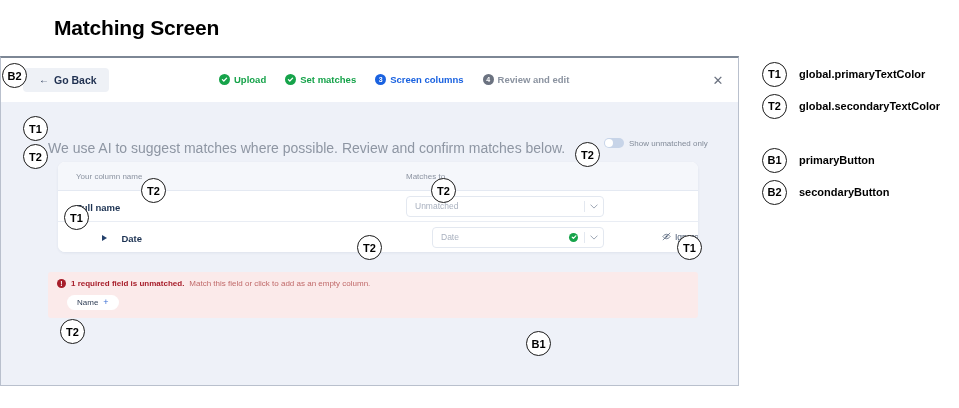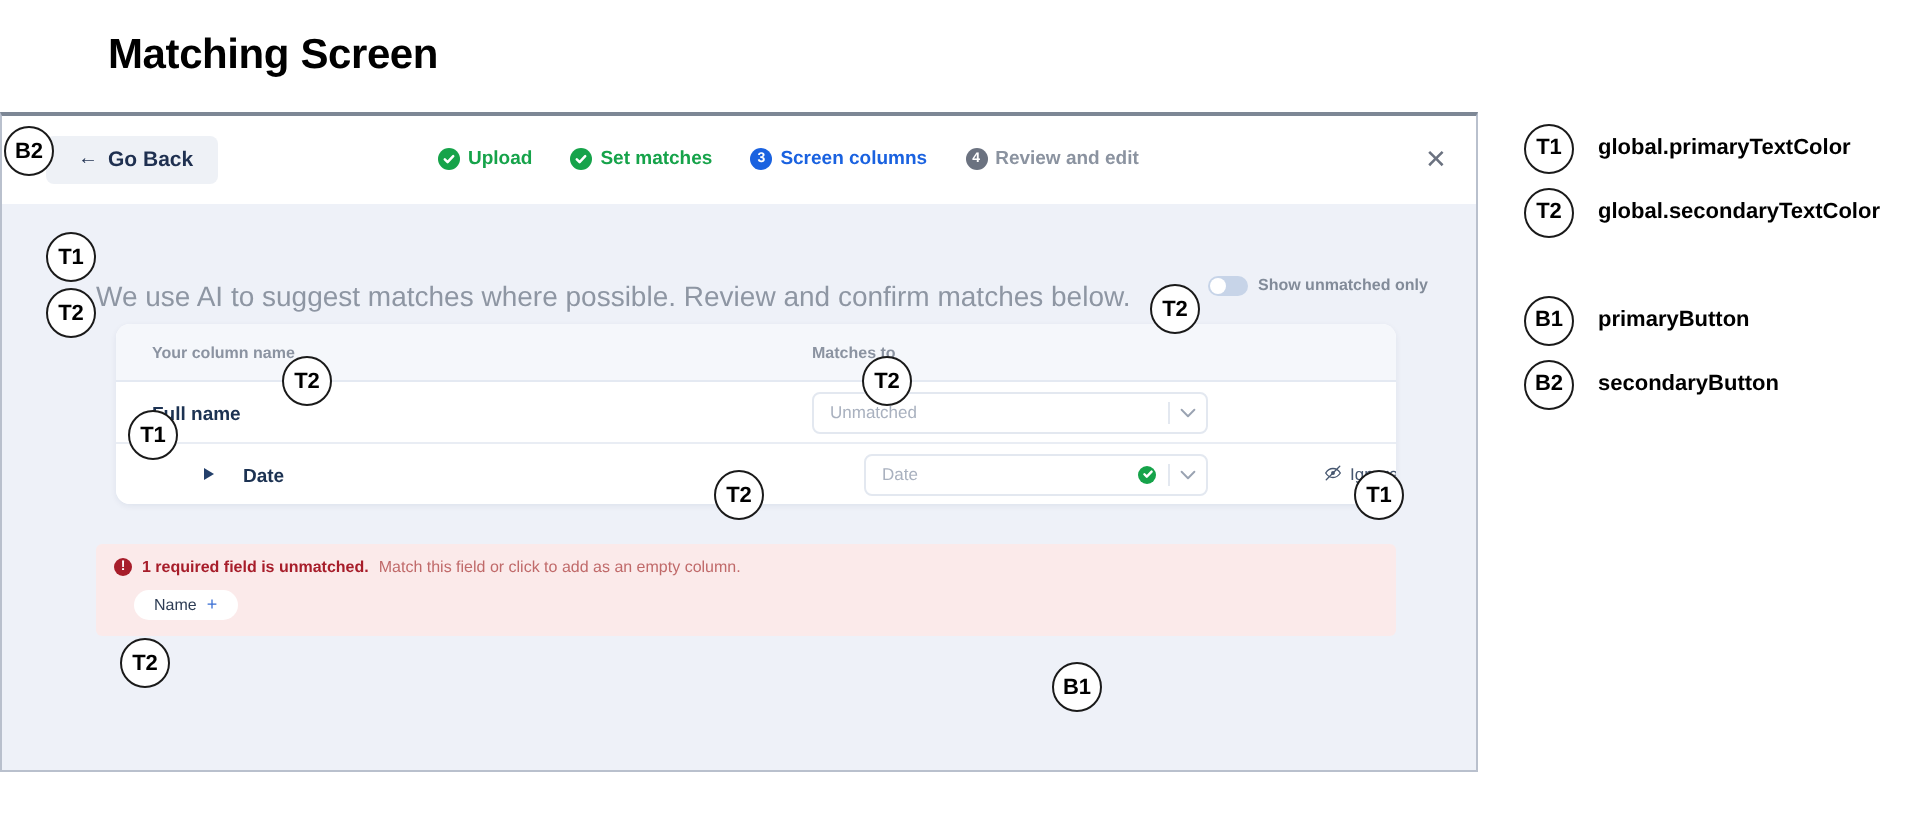--- a/index.html
+++ b/index.html
@@ -85,21 +85,21 @@
     font-size:12.5px;font-weight:bold;color:#14304f;
     letter-spacing:-0.1px;
   }
   .match-sub{
     position:absolute;left:47px;top:38px;
     font-size:14px;color:#8e96a3;
   }
 
   .toggle-wrap{
     position:absolute;left:603px;top:36px;
-    display:flex;gap:5px;font-weight:bold;
+    display:flex;align-items:center;gap:5px;
   }
   .toggle{
     width:20px;height:10px;border-radius:6px;
     background:#c7d4e8;
     position:relative;flex:0 0 auto;cursor:pointer;
   }
   .toggle .knob{
     position:absolute;left:1px;top:1px;width:8px;height:8px;
     border-radius:50%;background:#ffffff;
   }
@@ -113,21 +113,21 @@
     box-shadow:0 1px 3px rgba(20,40,80,.07);
     overflow:hidden;
   }
   .table{width:100%;border-collapse:collapse;table-layout:fixed;}
   .table col.c1{width:330px;}
   .table col.c2{width:230px;}
   .table col.c3{width:80px;}
   .table thead th{
     background:#f5f7fb;
     text-align:left;
-    font-size:8px;font-weight:bold;color:#8b93a1;
+    font-size:8px;font-weight:normal;color:#8b93a1;
     padding:8px 0 8px 18px;
     border-bottom:1px solid #e4e9f2;
     height:12px;
   }
   .table tbody td{
     border-bottom:1px solid #e9edf4;
     padding:0 0 0 18px;
     height:30px;
     vertical-align:middle;
     background:#ffffff;

